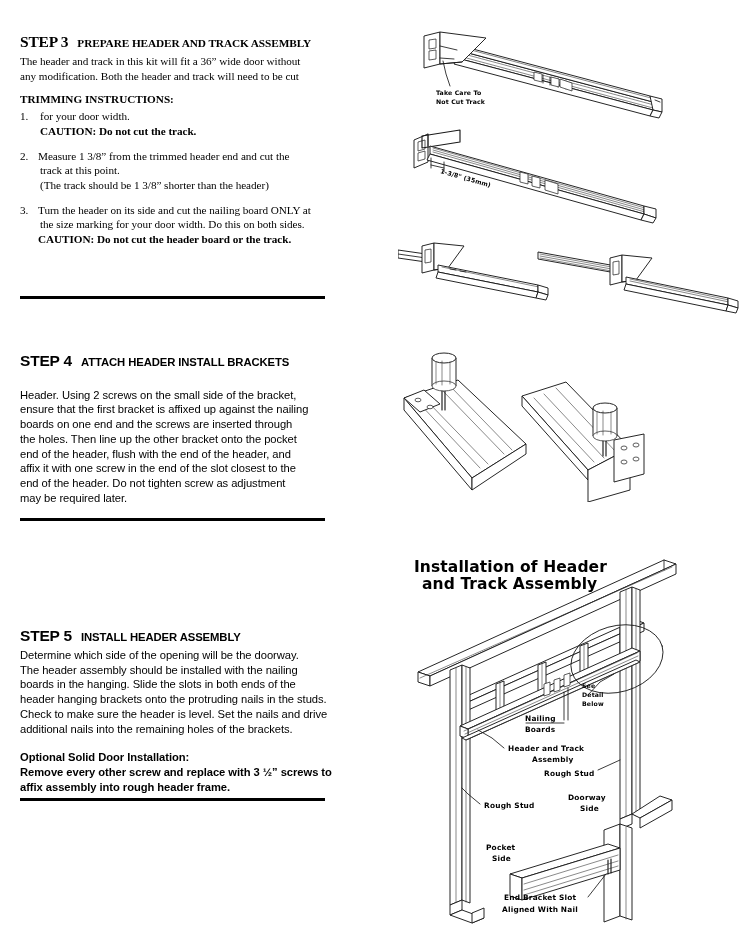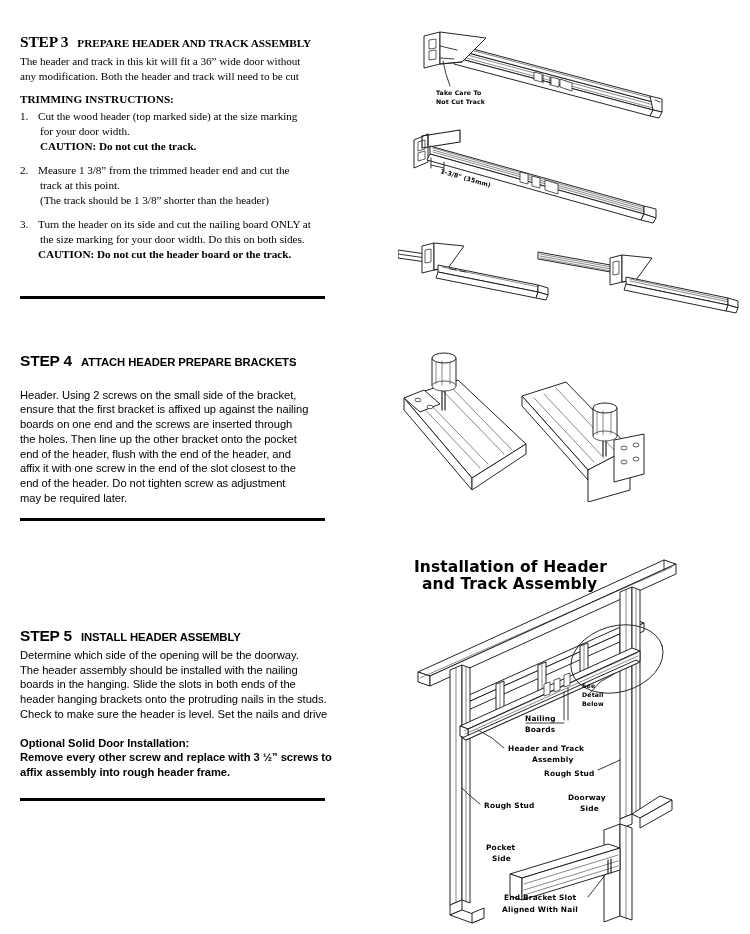--- a/index.html
+++ b/index.html
@@ -128,21 +128,20 @@
       <span class="step-title">PREPARE HEADER AND TRACK ASSEMBLY</span>
     </div>
     <p class="body-text">
       <span class="ln">The header and track in this kit will fit a 36” wide door without</span><br>
       <span class="ln">any modification.  Both the header and track will need to be cut</span><br>
     </p>
     <p class="sub-label">TRIMMING INSTRUCTIONS:</p>
     <ul class="num-list">
       <li class="num-item">
         <span class="num">1.</span>
-        <span class="ln">Cut the wood header (top marked side) at the size marking</span>
         <span class="ln indent">for your door width.</span>
         <span class="ln indent bold">CAUTION:  Do not cut the track.</span>
       </li>
       <li class="num-item">
         <span class="num">2.</span>
         <span class="ln">Measure 1 3/8” from the trimmed header end and cut the</span>
         <span class="ln indent">track at this point.</span>
         <span class="ln indent">(The track should be 1 3/8” shorter than the header)</span>
       </li>
       <li class="num-item">
@@ -151,21 +150,21 @@
         <span class="ln indent">the size marking for your door width.  Do this on both sides.</span>
         <span class="ln bold">CAUTION:  Do not cut the header board or the track.</span>
       </li>
     </ul>
   </div>
   <div class="rule" id="rule-step3"></div>
 
   <div class="step-block" id="step4-block">
     <div class="step-heading">
       <span class="step-word">STEP 4</span>
-      <span class="step-title">ATTACH HEADER PREPARE BRACKETS</span>
+      <span class="step-title">ATTACH HEADER INSTALL BRACKETS</span>
     </div>
     <p class="body-text">
       <br>
       <span class="ln">Header.   Using 2 screws on the small side of the bracket,</span><br>
       <span class="ln">ensure that the first bracket is affixed up against the nailing</span><br>
       <span class="ln">boards on one end and the screws are inserted through</span><br>
       <span class="ln">the holes. Then line up the other bracket onto the pocket</span><br>
       <span class="ln">end of the header, flush with the end of the header, and</span><br>
       <span class="ln">affix it with one screw in the end of the slot closest to the</span><br>
       <span class="ln">end of the header.  Do not tighten screw as adjustment</span><br>
@@ -178,20 +177,21 @@
     <div class="step-heading">
       <span class="step-word">STEP 5</span>
       <span class="step-title">INSTALL HEADER ASSEMBLY</span>
     </div>
     <p class="body-text">
       <span class="ln">Determine which side of the opening will be the doorway.</span><br>
       <span class="ln">The header assembly should be installed with the nailing</span><br>
       <span class="ln">boards in the hanging. Slide the slots in both ends of the</span><br>
       <span class="ln">header hanging brackets onto the protruding nails in the studs.</span><br>
       <span class="ln">Check to make sure the header is level. Set the nails and drive</span><br>
+      <span class="ln">additional nails into the remaining holes of the brackets.</span>
     </p>
     <div class="optional-block">
       <p class="body-text bold">Optional Solid Door Installation:</p>
       <p class="body-text bold">
         <span class="ln">Remove every other screw and replace with 3 ½” screws to</span><br>
         <span class="ln">affix assembly into rough header frame.</span>
       </p>
     </div>
   </div>
   <div class="rule" id="rule-step5"></div>

